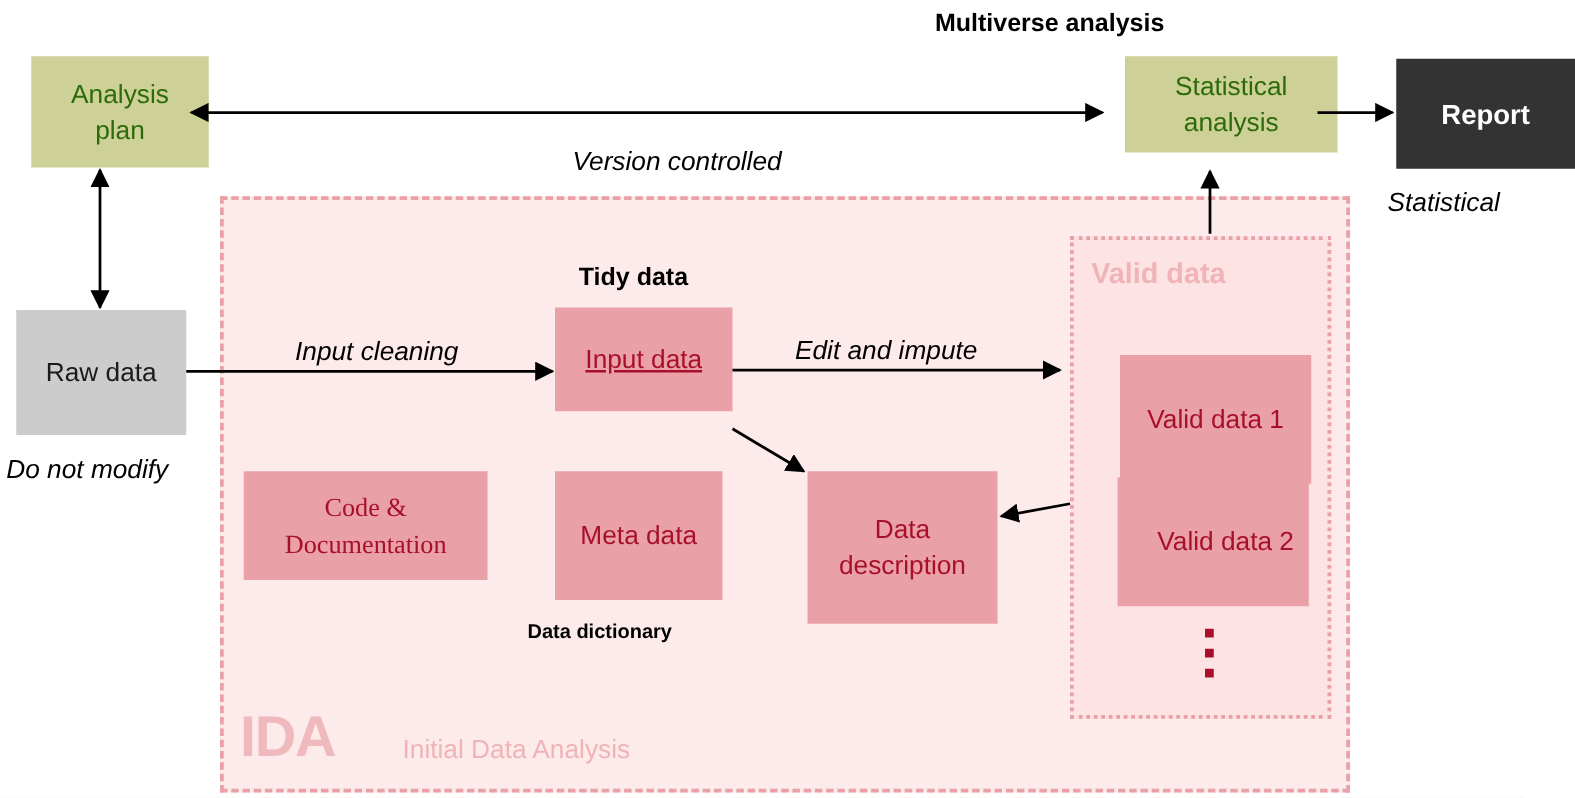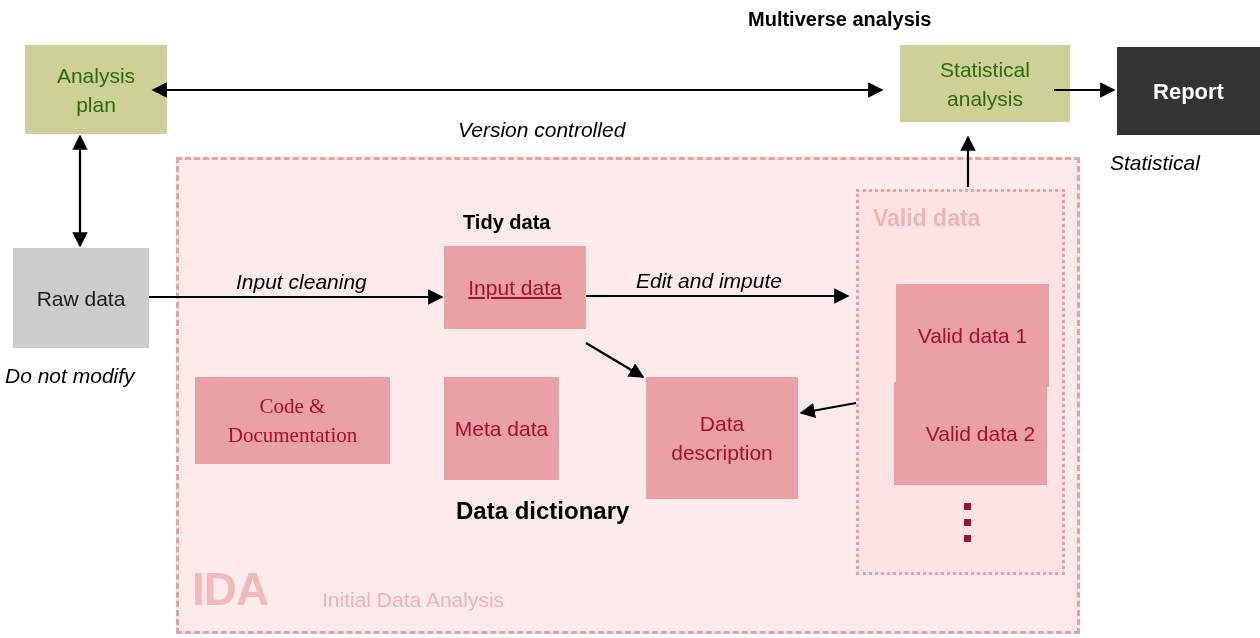--- a/index.html
+++ b/index.html
@@ -50,24 +50,24 @@
 <div class="box grey" style="left:13px;top:248px;width:136px;height:100px;">Raw data</div>
 <div class="label italic" style="left:5px;top:364px;">Do not modify</div>
 
 <div class="label italic" style="left:236px;top:270px;">Input cleaning</div>
 <div class="label bold" style="left:463px;top:211px;font-size:20px;">Tidy data</div>
 <div class="box pink" style="left:444px;top:246px;width:142px;height:83px;text-decoration:underline;">Input data</div>
 <div class="label italic" style="left:636px;top:269px;">Edit and impute</div>
 
 <div class="box pink" style="left:195px;top:377px;width:195px;height:87px;white-space:pre-line;font-family:Liberation Serif, serif;">Code &amp;
 Documentation</div>
-<div class="box pink" style="left:444px;top:377px;width:115px;height:103px;">Meta data</div>
+<div class="box pink" style="left:444px;top:377px;width:134px;height:103px;">Meta data</div>
 <div class="box pink" style="left:646px;top:377px;width:152px;height:122px;white-space:pre-line;">Data
 description</div>
-<div class="label bold" style="left:456px;top:497px;font-size:24px;">Data dictionary</div>
+<div class="label bold" style="left:422px;top:497px;font-size:16px;">Data dictionary</div>
 
 <div class="box pink" style="left:896px;top:248px;width:153px;height:103px;margin-top:36px;">Valid data 1</div>
 <div class="box pink" style="left:894px;top:382px;width:153px;height:103px;padding-left:20px;">Valid data 2</div>
 <div class="dots">
   <span></span>
   <span></span>
   <span></span>
 </div>
 
 <svg id="arrows" viewBox="0 0 1260 638">

